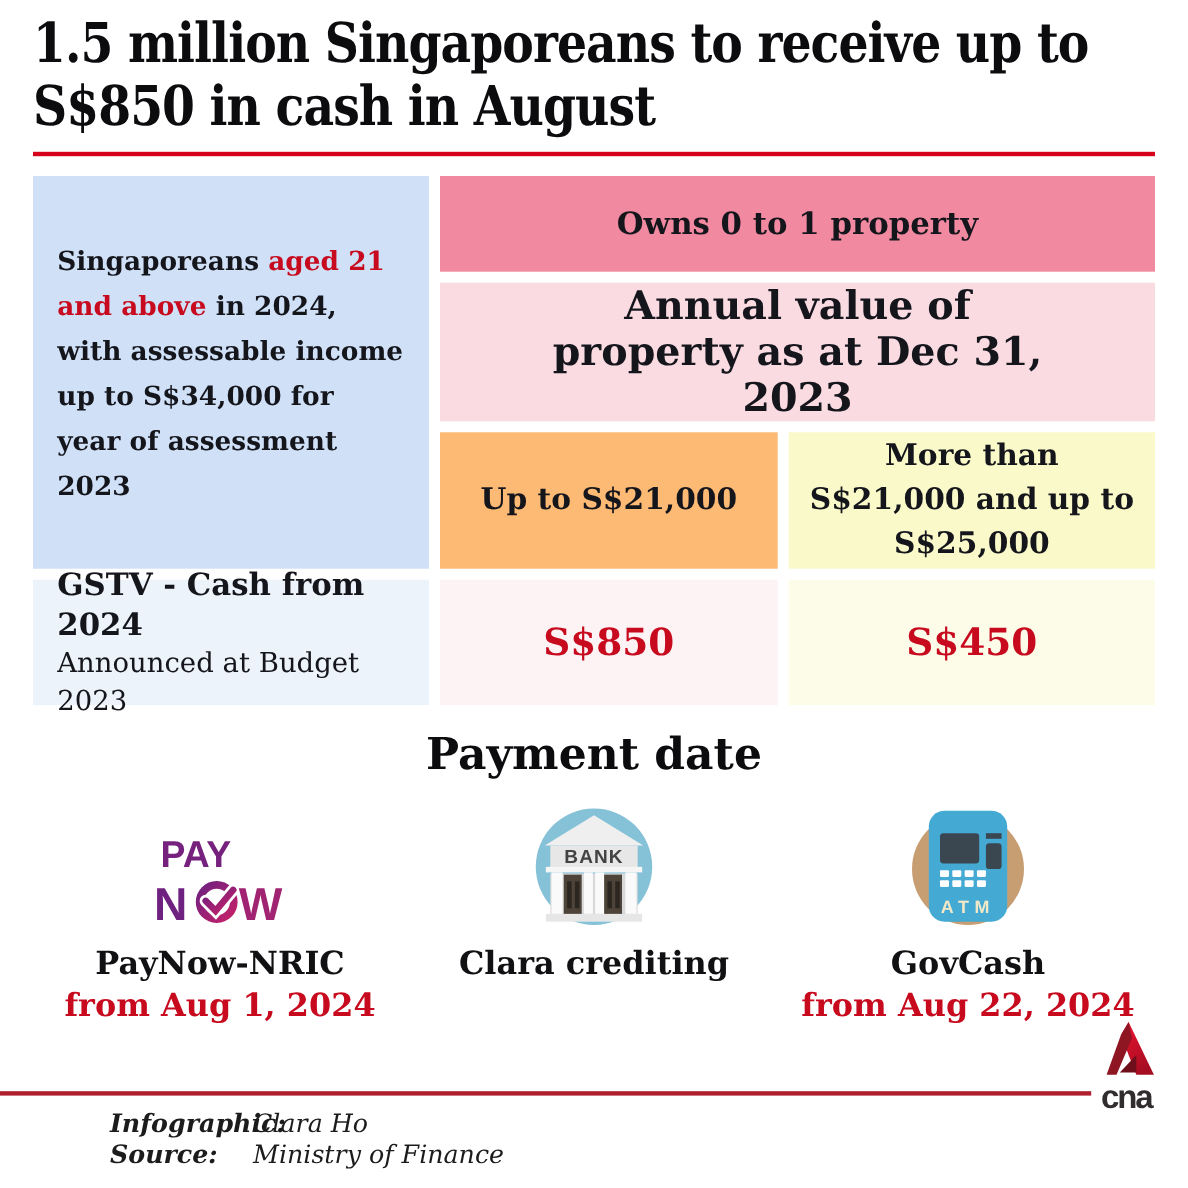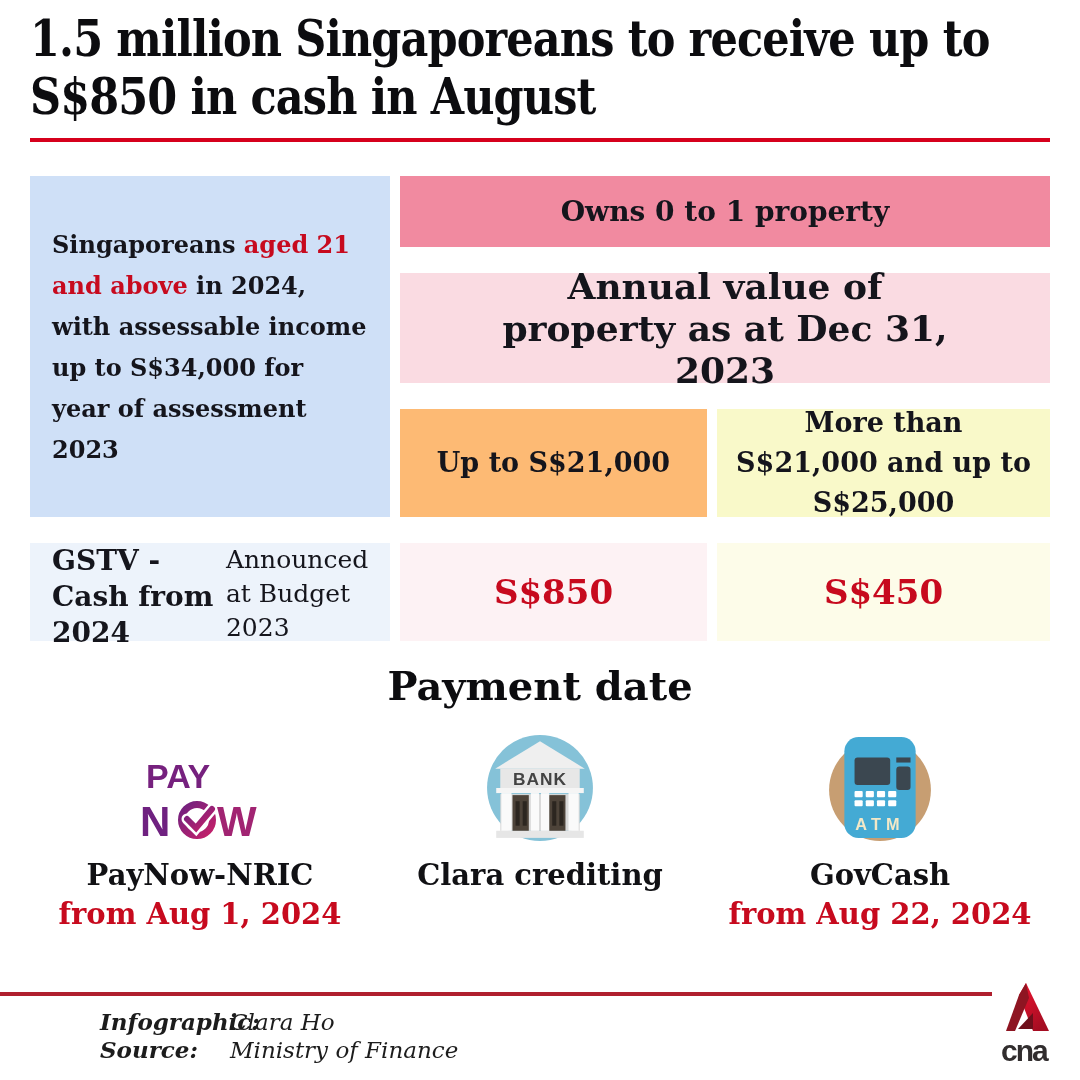--- a/index.html
+++ b/index.html
@@ -19,58 +19,58 @@
   }
   .rule-top{position:absolute;left:30px;top:138px;width:1020px;height:4px;background:#d6001c;}
   
   .grid{
     position:absolute;left:30px;top:160px;width:1020px;height:481px;
     display:grid;
     grid-template-columns:360px 307px 333px;
     grid-template-rows:87px 126px 124px 114px;
     gap:10px;
   }
-  .cell{display:flex;align-items:center;justify-content:center;text-align:center;margin-top:16px;}
+  .cell{display:flex;align-items:center;justify-content:center;text-align:center;}
   .blue{background:#cfe0f7;}
   .pale-blue{background:#edf3fb;}
   .hdr-pink{background:#f18aa0;}
   .light-pink{background:#fadbe2;}
   .cell-pink{background:#fdba74;}
   .pale-pink{background:#fdf2f4;}
   .cell-yellow{background:#f9f9c9;}
   .pale-yellow{background:#fdfce9;}
   .eligibility{grid-column:1;grid-row:1/4;justify-content:flex-start;text-align:left;padding:0 18px 0 22px;box-sizing:border-box;}
   .eligibility p{margin:0;font-weight:bold;font-size:24px;line-height:41px;max-width:315px;}
   .red{color:#c70a1e;}
   .prop-hdr{grid-column:2/4;grid-row:1;font-weight:bold;font-size:28px;}
   .annual{grid-column:2/4;grid-row:2;font-weight:bold;font-size:36px;line-height:42px;}
   .annual span{display:inline-block;max-width:500px;}
   .c1{grid-column:2;grid-row:3;font-weight:bold;font-size:27px;line-height:40px;padding:0 14px;box-sizing:border-box;}
   .c2{grid-column:3;grid-row:3;font-weight:bold;font-size:27px;line-height:40px;padding:0 14px;box-sizing:border-box;}
-  .gstv{grid-column:1;grid-row:4;align-items:flex-start;justify-content:center;text-align:left;padding-left:22px;box-sizing:border-box;}
+  .gstv{grid-column:1;grid-row:4;flex-direction:column;align-items:flex-start;justify-content:center;text-align:left;padding-left:22px;box-sizing:border-box;}
   .gstv-title{font-weight:bold;font-size:28px;line-height:36px;}
   .gstv-sub{font-size:25px;line-height:34px;}
   .v1{grid-column:2;grid-row:4;}
   .v2{grid-column:3;grid-row:4;}
   .money{font-weight:bold;font-size:34px;color:#c70a1e;}
   
   .payment{position:absolute;left:0;top:660px;width:1080px;}
   .payment h2{margin:0;text-align:center;font-size:40px;line-height:52px;font-weight:bold;color:#0c0c0f;}
   .pay-row{display:flex;width:1020px;margin:10px auto 0 auto;}
   .pay-col{width:340px;display:flex;flex-direction:column;align-items:center;}
   .icon-box{height:132px;display:flex;align-items:center;justify-content:center;}
   .pay-name{font-weight:bold;font-size:29px;line-height:38px;color:#111114;margin-top:2px;}
   .pay-date{font-weight:bold;font-size:29px;line-height:40px;color:#c70a1e;}
   .paynow-svg{margin-top:26px;}
   
   .rule-bottom{position:absolute;left:0;top:992px;width:992px;height:4px;background:#b01f2e;}
   .credits{position:absolute;left:100px;top:1008px;font-size:23px;line-height:28px;font-style:italic;color:#1c1c1c;}
   .credit-row{display:flex;}
   .credit-label{font-weight:bold;width:130px;}
-  .cna{position:absolute;left:998px;top:981px;}
+  .cna{position:absolute;left:998px;top:927px;}
 </style>
 </head>
 <body>
 
 <div class="title">
   <span class="tline">1.5 million Singaporeans to receive up to</span>
   <span class="tline">S$850 in cash in August</span>
 </div>
 <div class="rule-top"></div>
 

